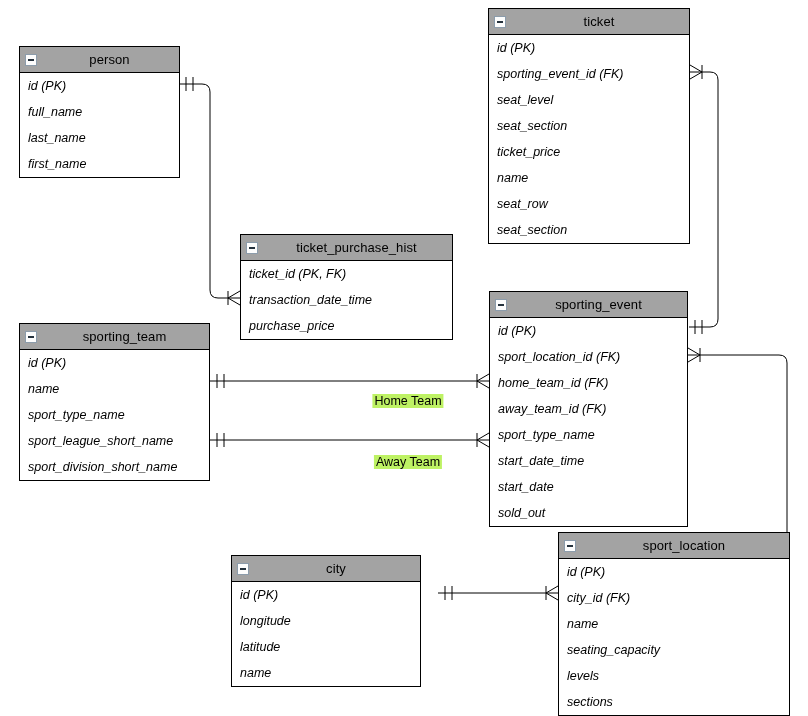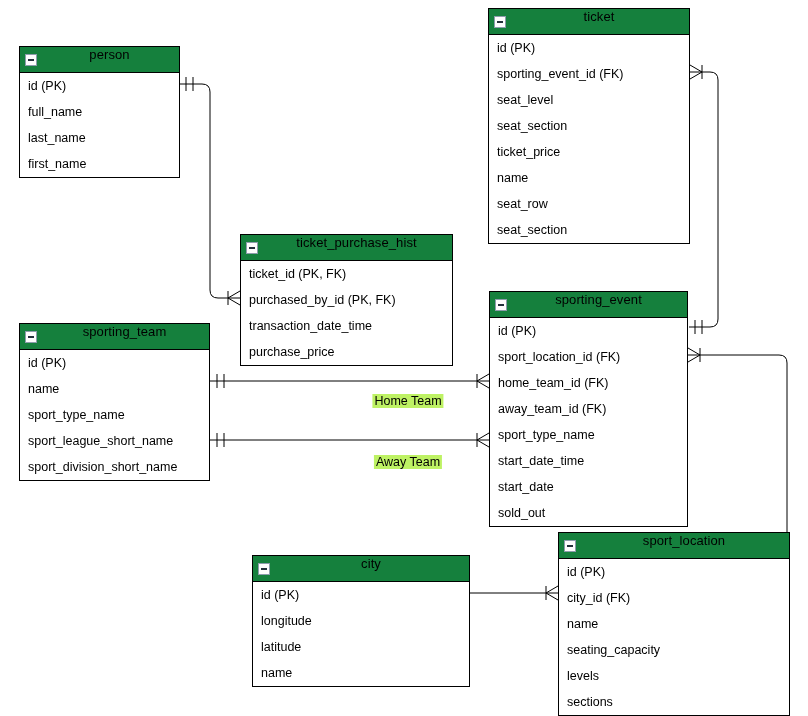--- a/index.html
+++ b/index.html
@@ -9,33 +9,33 @@
     -webkit-font-smoothing:antialiased;
   }
   .canvas{position:absolute;inset:0;width:808px;height:716px;}
   svg.edges{position:absolute;left:0;top:0;width:808px;height:716px;}
   svg.edges path{fill:none;stroke:#000;stroke-width:1;}
   .entity{
     position:absolute;background:#ffffff;border:1px solid #000;
     box-sizing:border-box;
   }
   .hdr{
-    height:25px;background:#15803d;border-bottom:1px solid #000;
-    display:flex;justify-content:center;position:relative;
+    height:25px;background:#a3a3a3;border-bottom:1px solid #000;
+    display:flex;align-items:center;justify-content:center;position:relative;
     font-size:13px;letter-spacing:.1px;padding-left:20px;
   }
   .collapse{
     position:absolute;left:5px;top:50%;transform:translateY(-50%);
     width:12px;height:12px;border:1px solid #8c9cab;background:#fdfdfd;
     display:flex;align-items:center;justify-content:center;box-sizing:border-box;
   }
   .collapse::after{content:"";width:6px;height:2px;background:#24313c;}
   .row{
     height:26px;line-height:26px;padding-left:8px;font-size:12.5px;
-    white-space:nowrap;overflow:hidden;
+    white-space:nowrap;overflow:hidden;font-style:italic;
   }
   .edge-label{
     position:absolute;transform:translate(-50%,-50%);
     font-size:12.5px;white-space:nowrap;background:#bef264;padding:0 2px;
   }
 </style>
 </head>
 <body>
 
 <div class="canvas">
@@ -107,21 +107,20 @@
     <div class="row">seat_row</div>
     <div class="row">seat_section</div>
   </div>
 
   <div class="entity" style="left:240px;top:234px;width:213px">
     <div class="hdr">
       <span class="collapse"></span>
       <span>ticket_purchase_hist</span>
     </div>
     <div class="row">ticket_id (PK, FK)</div>
-    <div class="row">purchased_by_id (PK, FK)</div>
     <div class="row">transaction_date_time</div>
     <div class="row">purchase_price</div>
   </div>
 
   <div class="entity" style="left:19px;top:323px;width:191px">
     <div class="hdr">
       <span class="collapse"></span>
       <span>sporting_team</span>
     </div>
     <div class="row">id (PK)</div>
@@ -139,21 +138,21 @@
     <div class="row">id (PK)</div>
     <div class="row">sport_location_id (FK)</div>
     <div class="row">home_team_id (FK)</div>
     <div class="row">away_team_id (FK)</div>
     <div class="row">sport_type_name</div>
     <div class="row">start_date_time</div>
     <div class="row">start_date</div>
     <div class="row">sold_out</div>
   </div>
 
-  <div class="entity" style="left:252px;top:555px;width:218px">
+  <div class="entity" style="left:231px;top:555px;width:190px">
     <div class="hdr">
       <span class="collapse"></span>
       <span>city</span>
     </div>
     <div class="row">id (PK)</div>
     <div class="row">longitude</div>
     <div class="row">latitude</div>
     <div class="row">name</div>
   </div>
 

